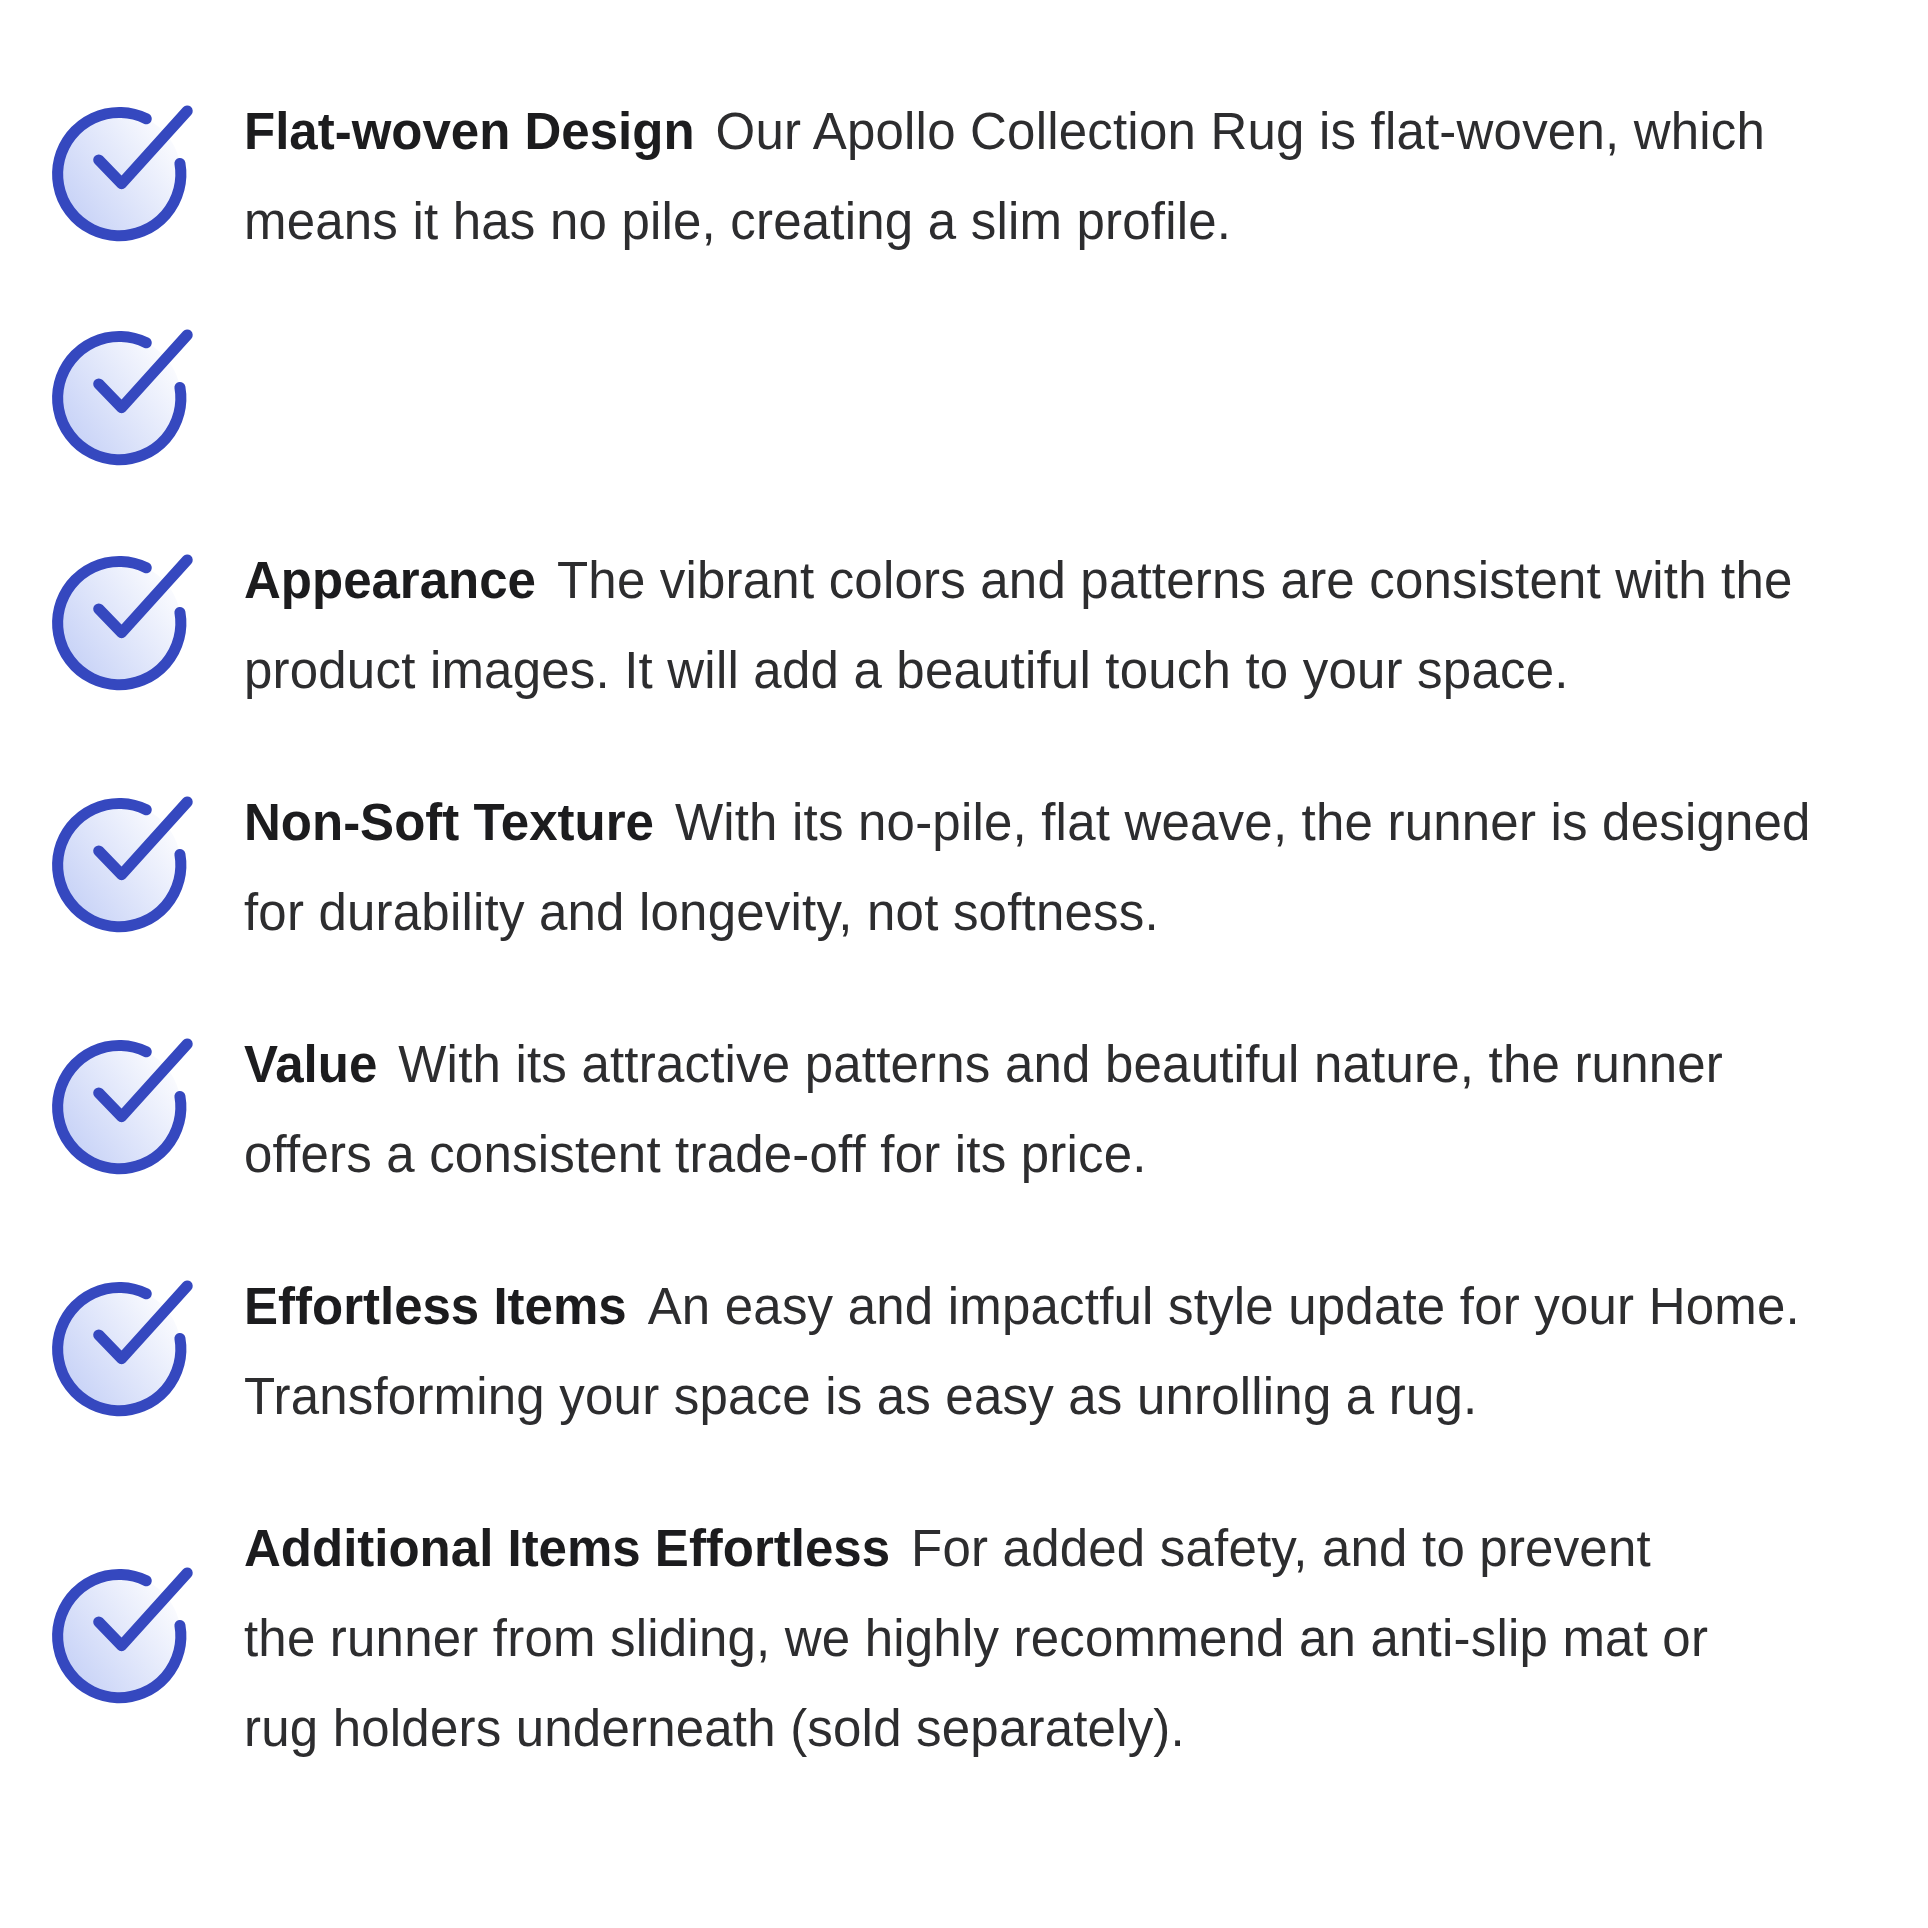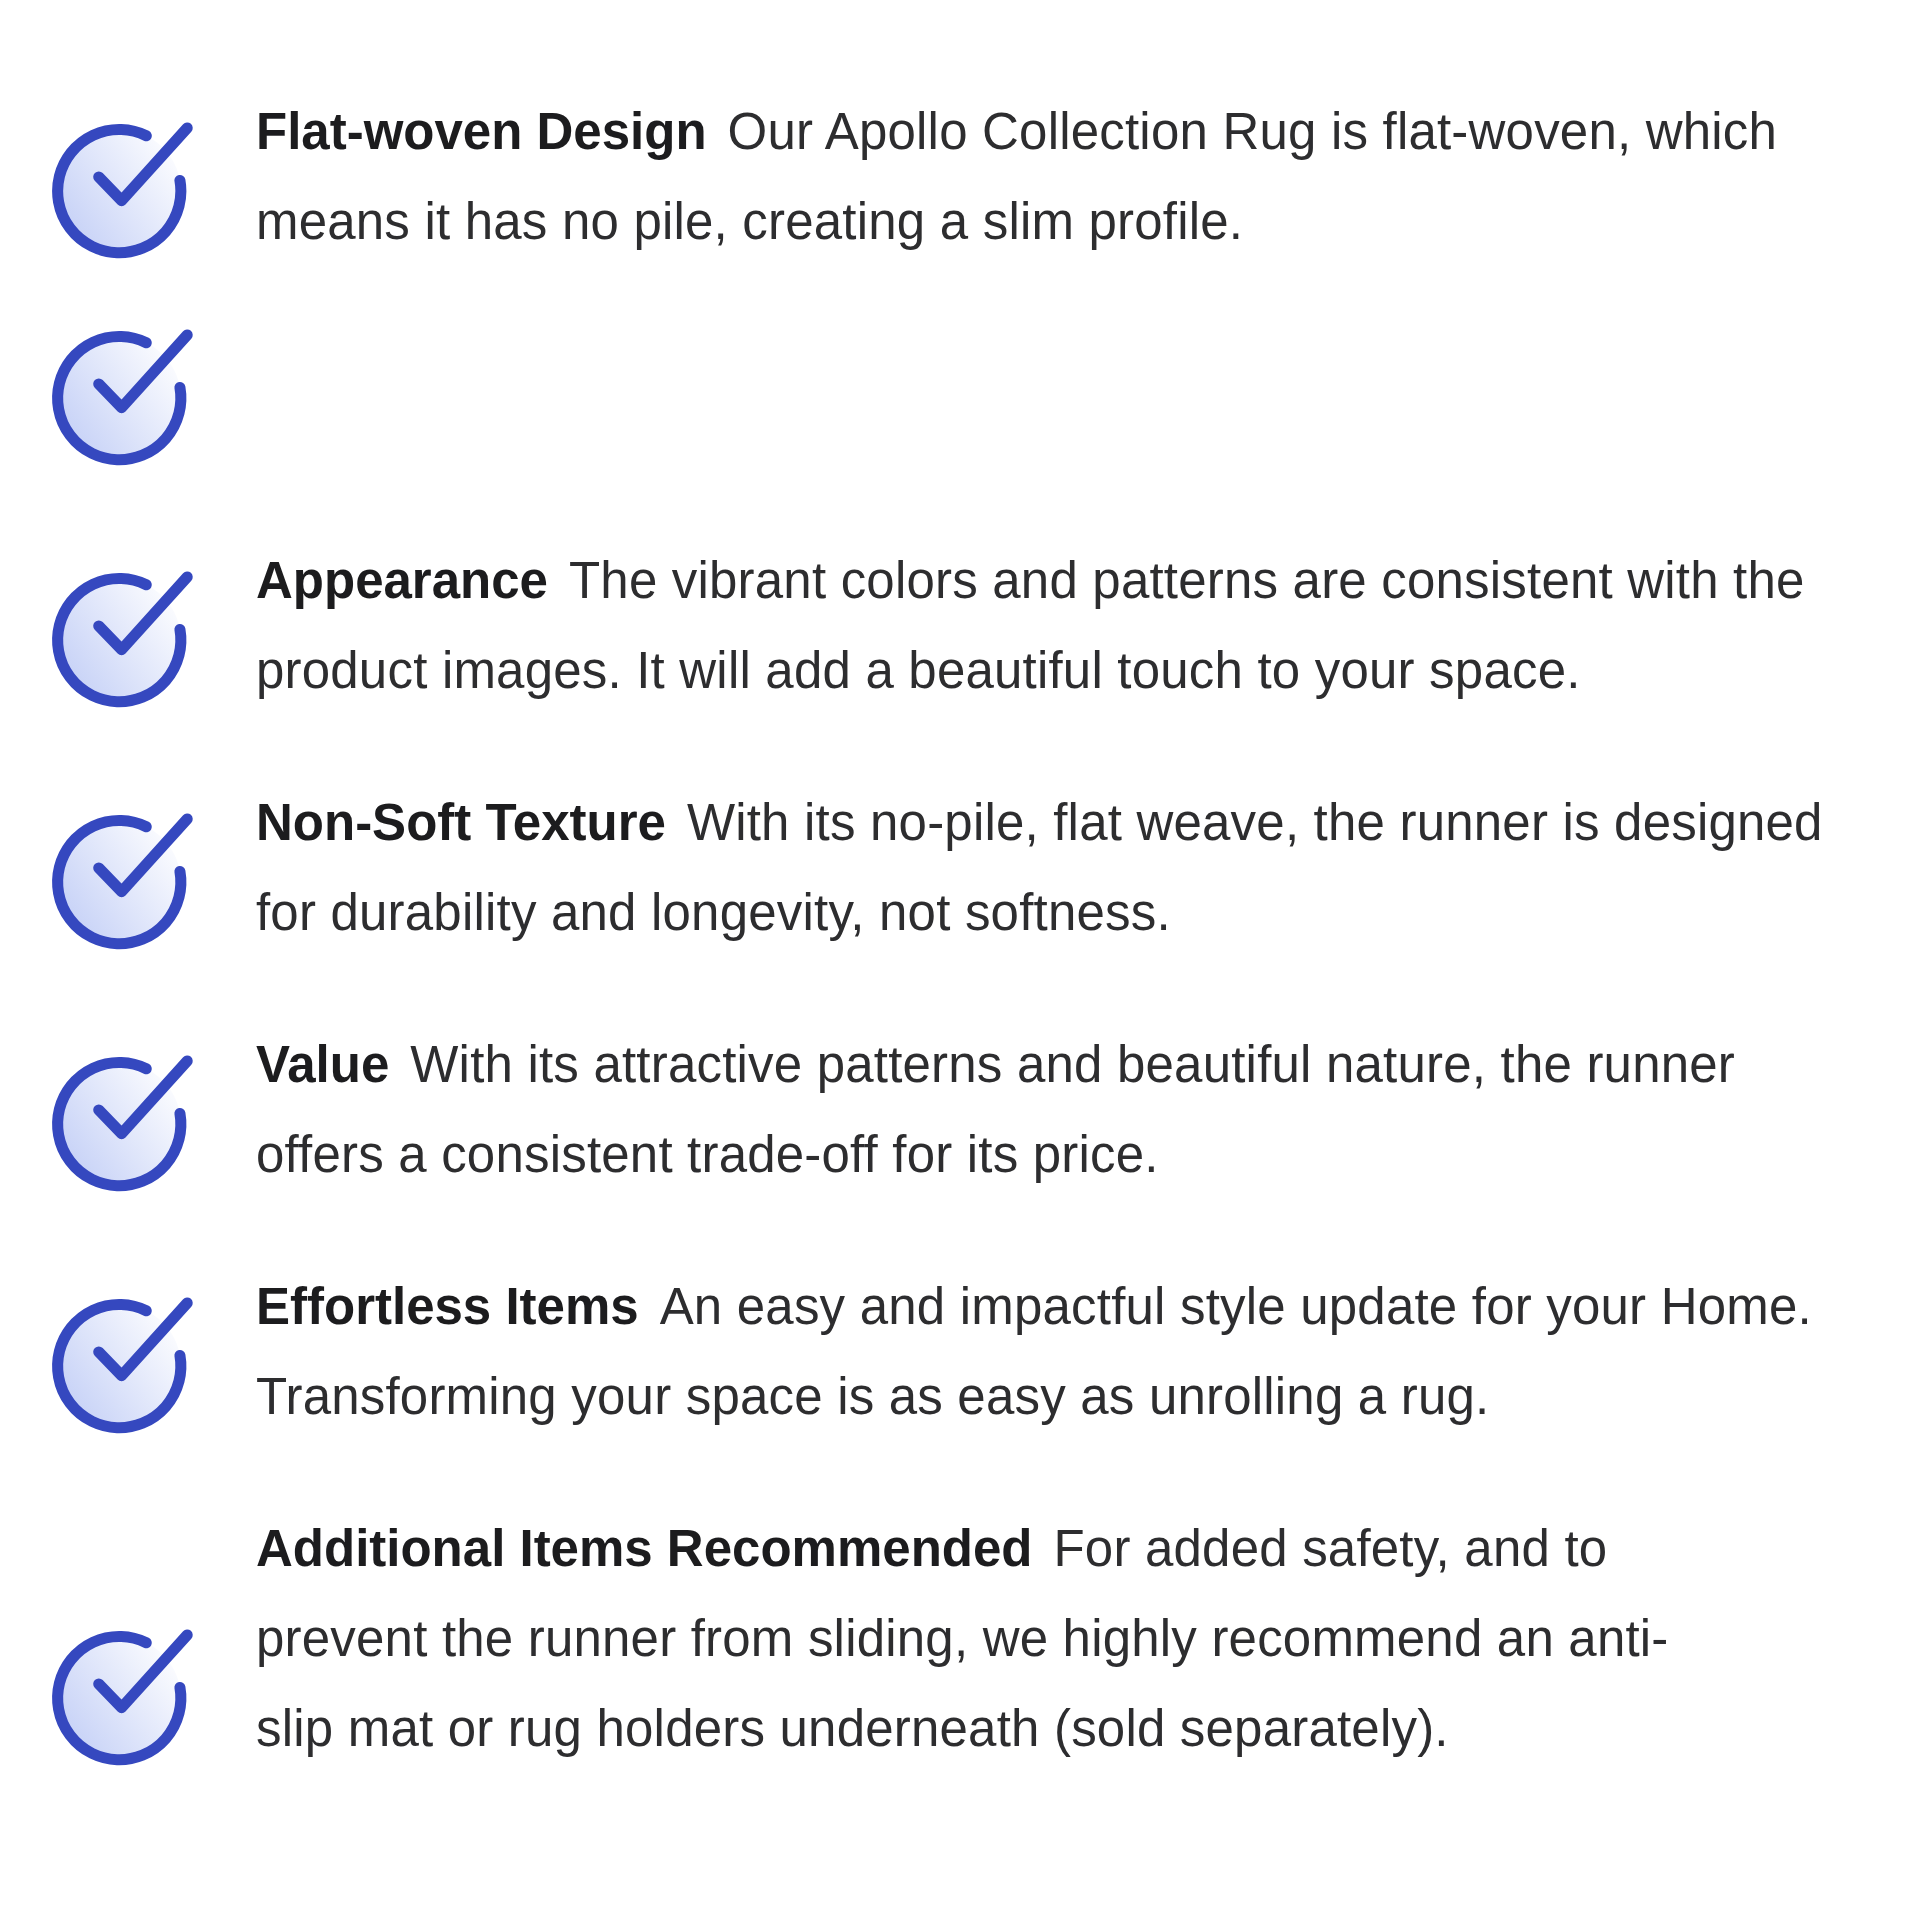--- a/index.html
+++ b/index.html
@@ -11,23 +11,22 @@
   .page {
     width: 1928px;
     height: 1928px;
     background: #ffffff;
     box-sizing: border-box;
     padding: 87px 45px 38px 45px;
     overflow: hidden;
   }
   .feature-row {
     display: flex;
-    align-items: flex-end;
+    align-items: center;
     margin-bottom: 62px;
-    gap: 12px;
   }
   .icon-wrap {
     flex: 0 0 158px;
     width: 158px;
     height: 158px;
     margin-top: -13px;
     margin-right: 41px;
   }
   .icon-wrap svg {
     width: 158px;
@@ -129,17 +128,17 @@
     </div>
     <p class="feature-text"><strong class="feature-title">Effortless Items</strong><span>An easy and impactful style update for your Home. Transforming your space is as easy as unrolling a rug.</span></p>
   </div>
 
   <div class="feature-row">
     <div class="icon-wrap">
       <svg viewBox="0 0 100 100">
           <use href="#check-glyph"></use>
         </svg>
     </div>
-    <p class="feature-text"><strong class="feature-title">Additional Items Recommended</strong><span>For added safety, and to prevent the runner from sliding, we highly recommend an anti-slip mat or rug holders underneath (sold separately).</span></p>
+    <p class="feature-text"><strong class="feature-title">Additional Items Effortless</strong><span>For added safety, and to prevent the runner from sliding, we highly recommend an anti-slip mat or rug holders underneath (sold separately).</span></p>
   </div>
 
 </div>
 
 
 </body></html>

